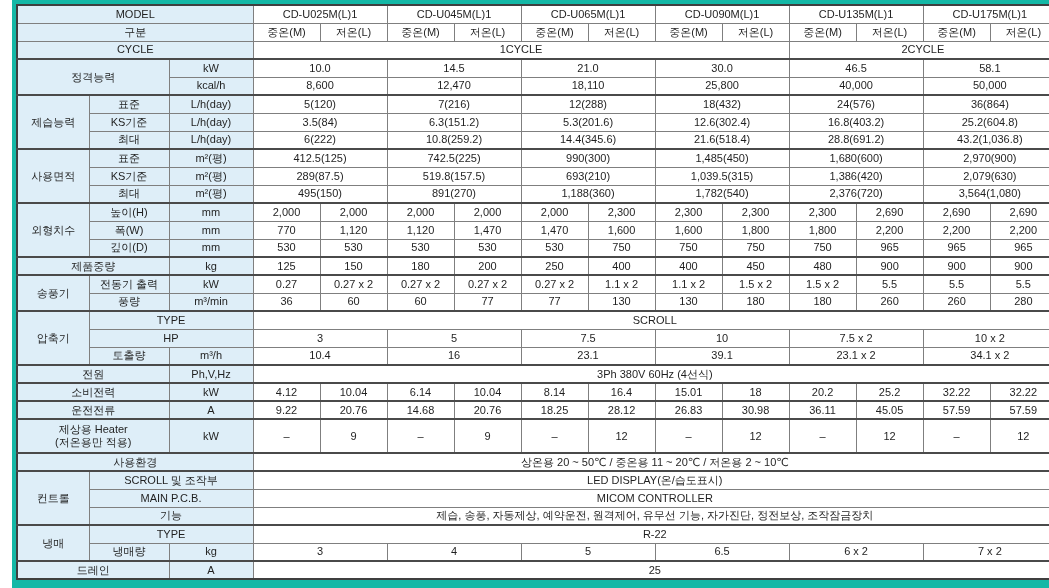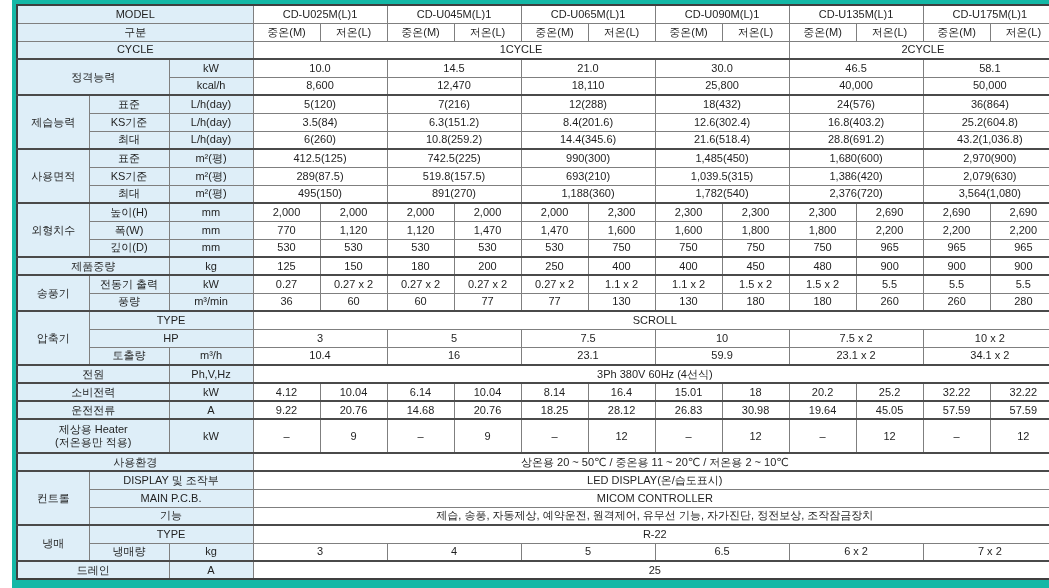--- a/index.html
+++ b/index.html
@@ -120,29 +120,29 @@
           <td colspan="2" class="dt">12(288)</td>
           <td colspan="2" class="dt">18(432)</td>
           <td colspan="2" class="dt">24(576)</td>
           <td colspan="2" class="dt">36(864)</td>
         </tr>
         <tr>
           <td class="hd">KS기준</td>
           <td class="hd">L/h(day)</td>
           <td colspan="2" class="dt">3.5(84)</td>
           <td colspan="2" class="dt">6.3(151.2)</td>
-          <td colspan="2" class="dt">8.4(201.6)</td>
+          <td colspan="2" class="dt">5.3(201.6)</td>
           <td colspan="2" class="dt">12.6(302.4)</td>
           <td colspan="2" class="dt">16.8(403.2)</td>
           <td colspan="2" class="dt">25.2(604.8)</td>
         </tr>
         <tr>
           <td class="hd">최대</td>
           <td class="hd">L/h(day)</td>
-          <td colspan="2" class="dt">6(260)</td>
+          <td colspan="2" class="dt">6(222)</td>
           <td colspan="2" class="dt">10.8(259.2)</td>
           <td colspan="2" class="dt">14.4(345.6)</td>
           <td colspan="2" class="dt">21.6(518.4)</td>
           <td colspan="2" class="dt">28.8(691.2)</td>
           <td colspan="2" class="dt">43.2(1,036.8)</td>
         </tr>
         <tr class="sep">
           <td rowspan="3" class="hd">사용면적</td>
           <td class="hd">표준</td>
           <td class="hd">m²(평)</td>
@@ -284,21 +284,21 @@
           <td colspan="2" class="dt">10</td>
           <td colspan="2" class="dt">7.5 x 2</td>
           <td colspan="2" class="dt">10 x 2</td>
         </tr>
         <tr>
           <td class="hd">토출량</td>
           <td class="hd">m³/h</td>
           <td colspan="2" class="dt">10.4</td>
           <td colspan="2" class="dt">16</td>
           <td colspan="2" class="dt">23.1</td>
-          <td colspan="2" class="dt">59.9</td>
+          <td colspan="2" class="dt">39.1</td>
           <td colspan="2" class="dt">23.1 x 2</td>
           <td colspan="2" class="dt">34.1 x 2</td>
         </tr>
         <tr class="sep">
           <td colspan="2" class="hd">전원</td>
           <td class="hd">Ph,V,Hz</td>
           <td colspan="12" class="dt">3Ph 380V 60Hz (4선식)</td>
         </tr>
         <tr class="sep">
           <td colspan="2" class="hd">소비전력</td>
@@ -320,21 +320,21 @@
           <td colspan="2" class="hd">운전전류</td>
           <td class="hd">A</td>
           <td class="dt">9.22</td>
           <td class="dt">20.76</td>
           <td class="dt">14.68</td>
           <td class="dt">20.76</td>
           <td class="dt">18.25</td>
           <td class="dt">28.12</td>
           <td class="dt">26.83</td>
           <td class="dt">30.98</td>
-          <td class="dt">19.64</td>
+          <td class="dt">36.11</td>
           <td class="dt">45.05</td>
           <td class="dt">57.59</td>
           <td class="dt">57.59</td>
         </tr>
         <tr class="sep tall">
           <td colspan="2" class="hd">제상용 Heater
 (저온용만 적용)</td>
           <td class="hd">kW</td>
           <td class="dt">–</td>
           <td class="dt">9</td>
@@ -348,21 +348,21 @@
           <td class="dt">12</td>
           <td class="dt">–</td>
           <td class="dt">12</td>
         </tr>
         <tr class="sep">
           <td colspan="3" class="hd">사용환경</td>
           <td colspan="12" class="dt">상온용 20 ~ 50℃ / 중온용 11 ~ 20℃ / 저온용 2 ~ 10℃</td>
         </tr>
         <tr class="sep">
           <td rowspan="3" class="hd">컨트롤</td>
-          <td colspan="2" class="hd">DISPLAY 및 조작부</td>
+          <td colspan="2" class="hd">SCROLL 및 조작부</td>
           <td colspan="12" class="dt">LED DISPLAY(온/습도표시)</td>
         </tr>
         <tr>
           <td colspan="2" class="hd">MAIN P.C.B.</td>
           <td colspan="12" class="dt">MICOM CONTROLLER</td>
         </tr>
         <tr>
           <td colspan="2" class="hd">기능</td>
           <td colspan="12" class="dt">제습, 송풍, 자동제상, 예약운전, 원격제어, 유무선 기능, 자가진단, 정전보상, 조작잠금장치</td>
         </tr>

